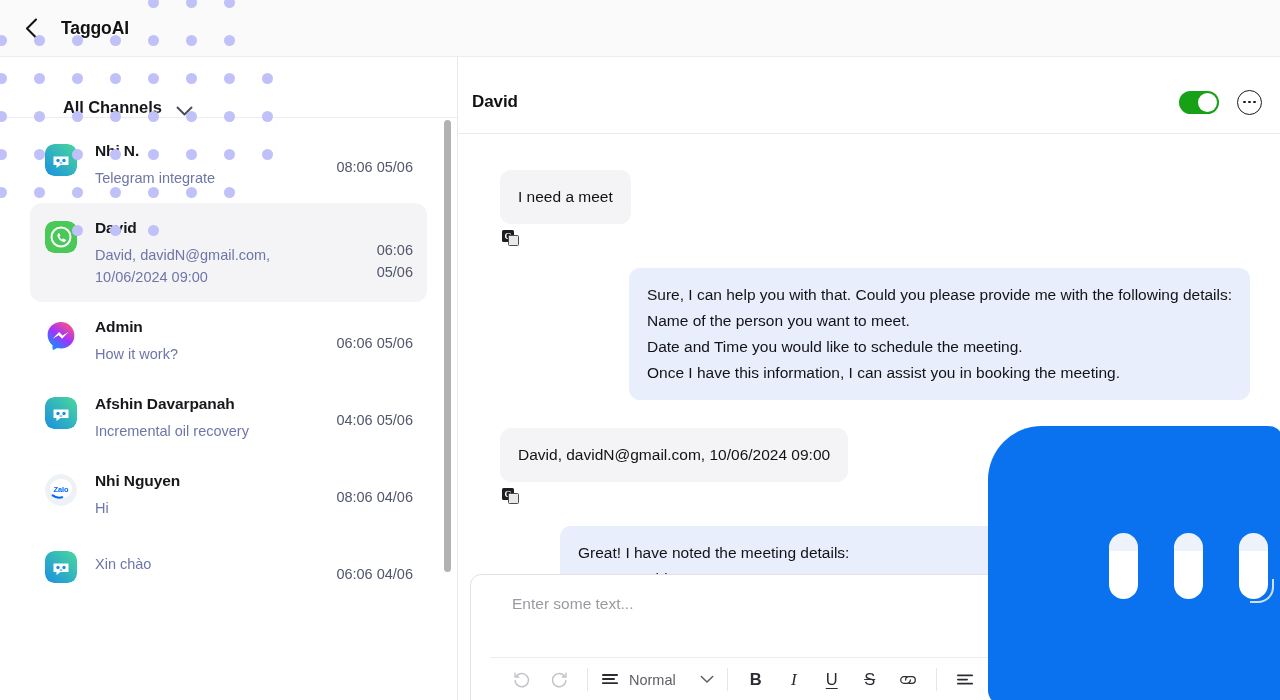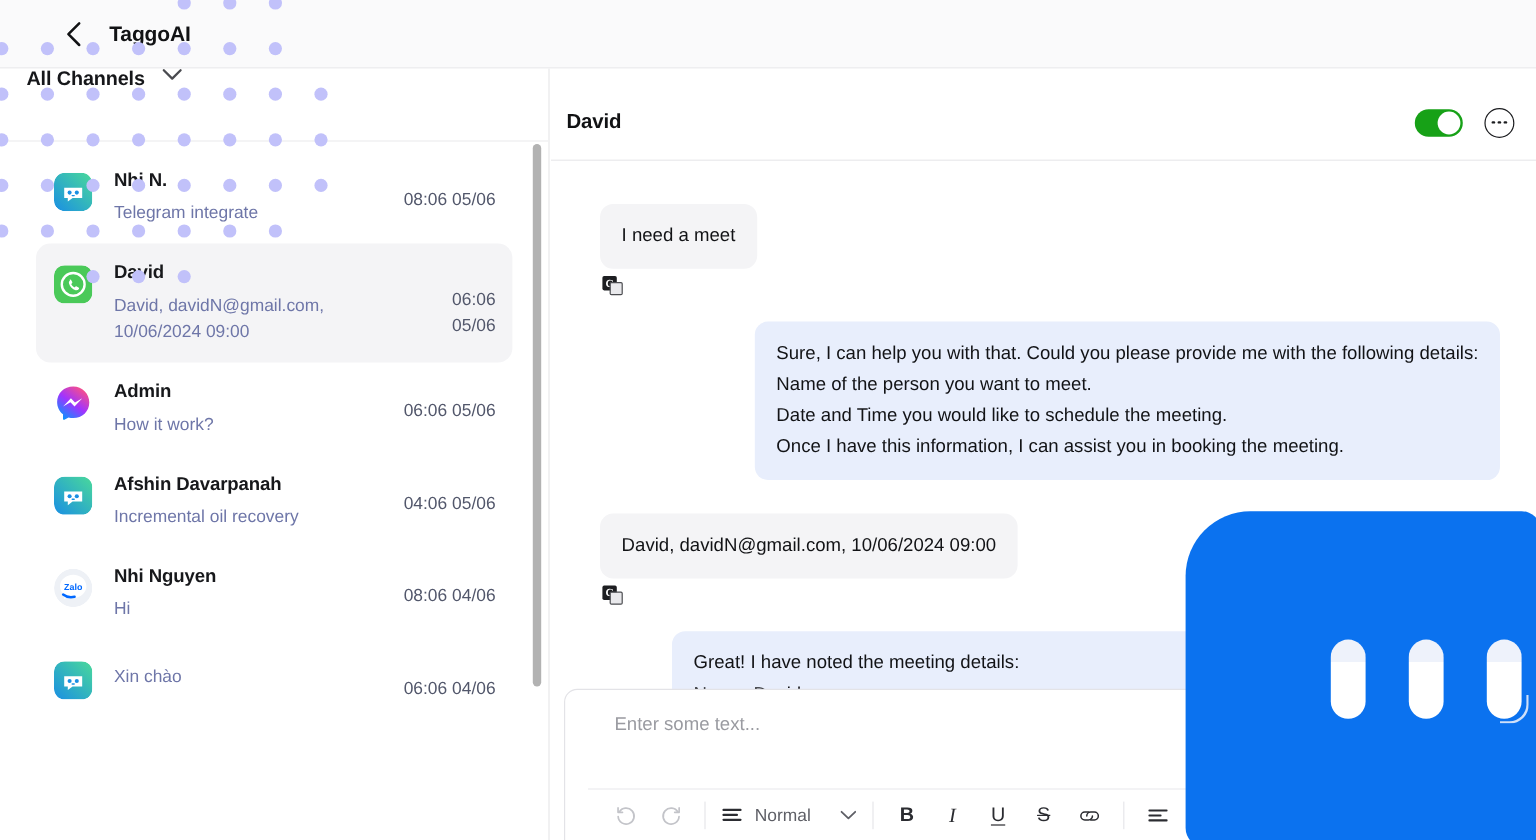--- a/index.html
+++ b/index.html
@@ -23,21 +23,21 @@
 
   
   .topbar {
     position: absolute;
     left: 0; top: 0;
     width: 1280px; height: 57px;
     background: #fafafb;
     border-bottom: 1px solid #ececed;
     display: flex;
     align-items: center;
-    padding-left: 50px;
+    padding-left: 20px;
     z-index: 4;
   }
   .back-btn {
     width: 22px; height: 22px;
     display: flex; align-items: center; justify-content: center;
     cursor: pointer;
     color: #111214;
   }
   .app-title {
     margin-left: 19px;
@@ -53,22 +53,22 @@
     left: 0; top: 57px;
     width: 458px; height: 643px;
     background: #ffffff;
     border-right: 1px solid #e8e8ea;
     z-index: 3;
     overflow: hidden;
   }
   .channel-bar {
     height: 61px;
     display: flex;
-    align-items: flex-start;
-    padding-left: 22px;
+    align-items: flex-end;
+    padding-left: 63px;
     border-bottom: 1px solid #ededef;
     background: transparent;
   }
   .channel-label {
     font-size: 16.5px;
     font-weight: 700;
     color: #16171a;
     letter-spacing: -0.1px;
   }
   .channel-caret {

